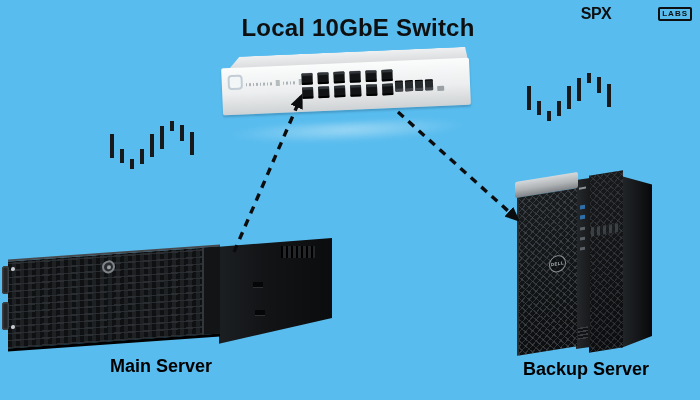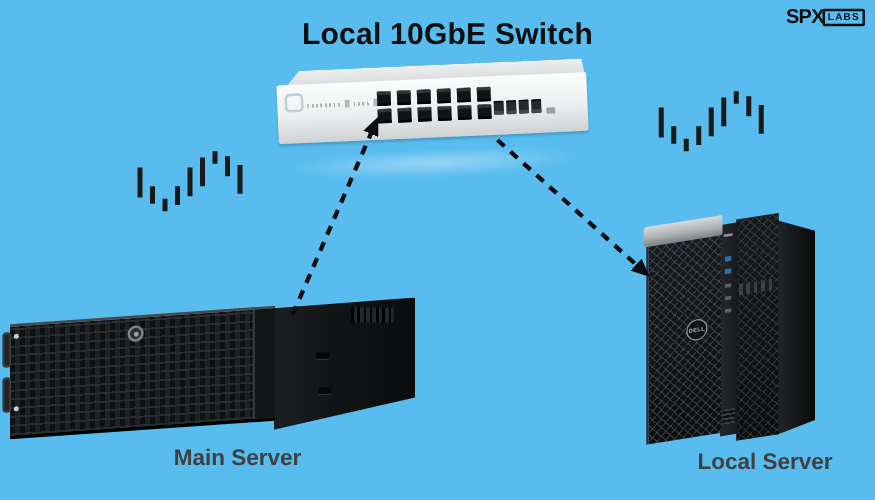--- a/index.html
+++ b/index.html
@@ -7,27 +7,27 @@
     position:relative;width:700px;height:400px;overflow:hidden;
     background:#58BCEE;
     font-family:"Liberation Sans", sans-serif;
     -webkit-font-smoothing:antialiased;
   }
   
   .diagram-title{
     position:absolute;left:233px;top:14px;width:250px;text-align:center;
     font-size:24px;font-weight:700;color:#0d0f10;letter-spacing:0.2px;z-index:10;
   }
-  .dev-label{position:absolute;text-align:right;color:#404040;z-index:10;}
+  .dev-label{position:absolute;text-align:center;color:#000000;z-index:10;}
   .dev-label .name{font-size:18px;font-weight:700;line-height:1.1;}
   .dev-label .ip{font-size:9.5px;font-weight:400;margin-top:2px;}
   #label-main{left:81px;top:357px;width:160px;}
   #label-backup{left:506px;top:360px;width:160px;}
   
-  .logo{position:absolute;right:8px;top:5px;display:flex;align-items:center;z-index:10;}
+  .logo{position:absolute;right:8px;top:5px;display:flex;align-items:center;z-index:10;gap:48px;}
   .logo .spx{font-size:16px;font-weight:800;color:#0d0f10;letter-spacing:-0.5px;}
   .logo .labsbox{
     margin-left:-1px;border:2px solid #0d0f10;border-radius:2px;
     font-size:8px;font-weight:700;letter-spacing:1px;color:#0d0f10;
     padding:0px 2px;line-height:10px;height:10px;display:flex;align-items:center;text-align:right;
   }
   
   .wave{position:absolute;display:flex;align-items:flex-start;z-index:3;height:55px;}
   #wave-left{left:110px;top:116px;}
   #wave-right{left:527px;top:68px;}
@@ -252,16 +252,16 @@
       </marker>
     </defs>
   <line x1="234" y1="252" x2="301" y2="97" class="conn" marker-end="url(#ah)"></line>
       <line x1="398" y1="112" x2="517" y2="219" class="conn" marker-end="url(#ah)"></line>
     </svg>
 
   <div class="dev-label" id="label-main">
     <div class="name">Main Server</div>
   </div>
   <div class="dev-label" id="label-backup">
-    <div class="name">Local Server</div>
+    <div class="name">Backup Server</div>
   </div>
 
 </div>
 
 </body></html>

